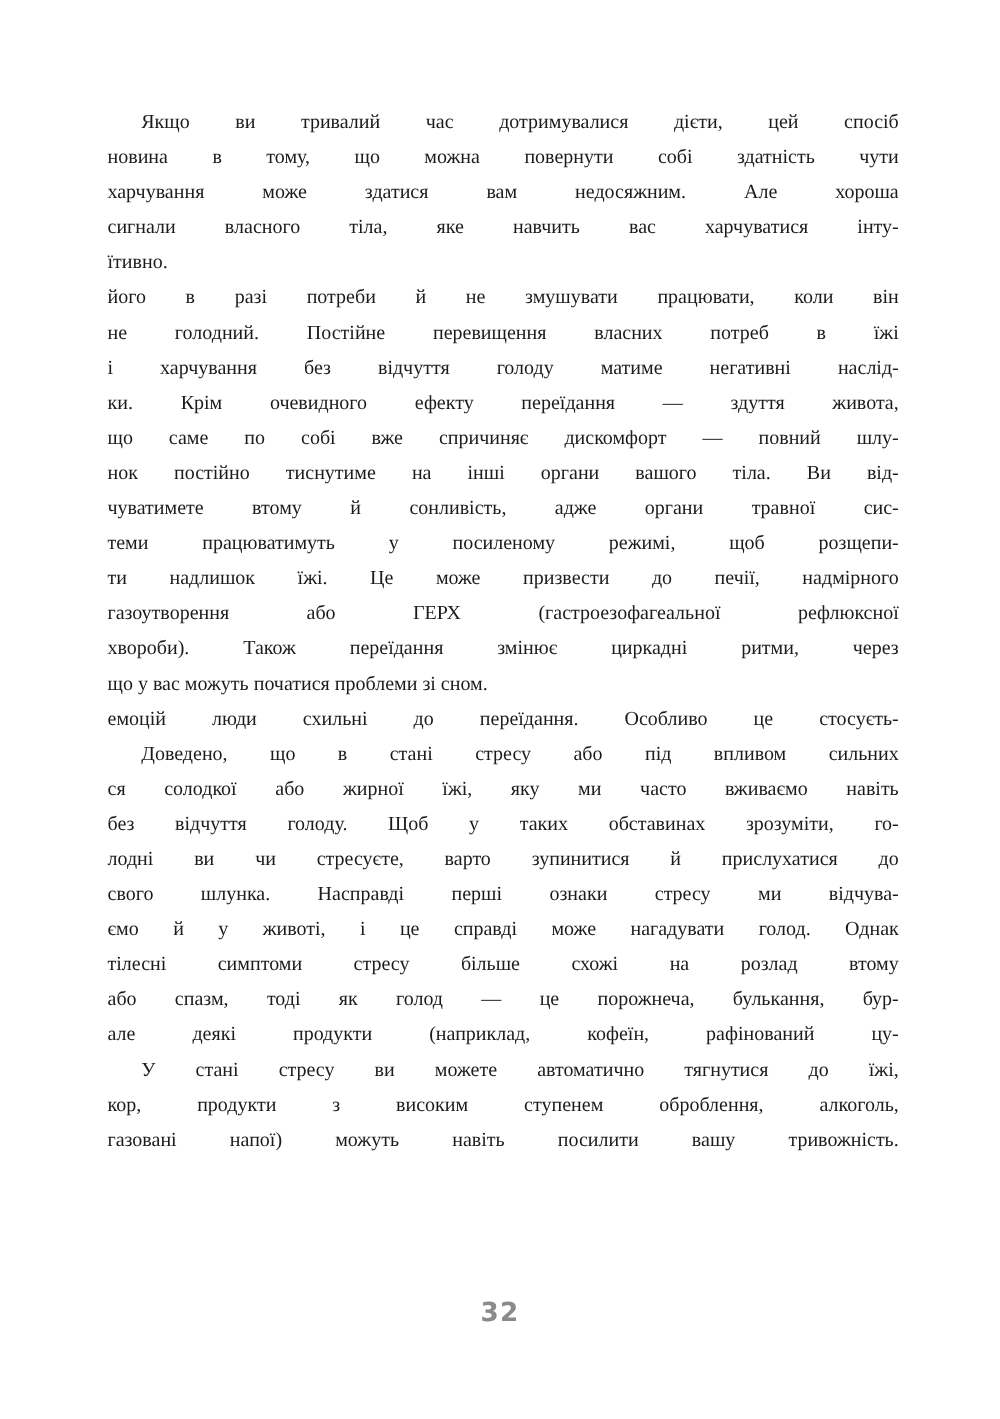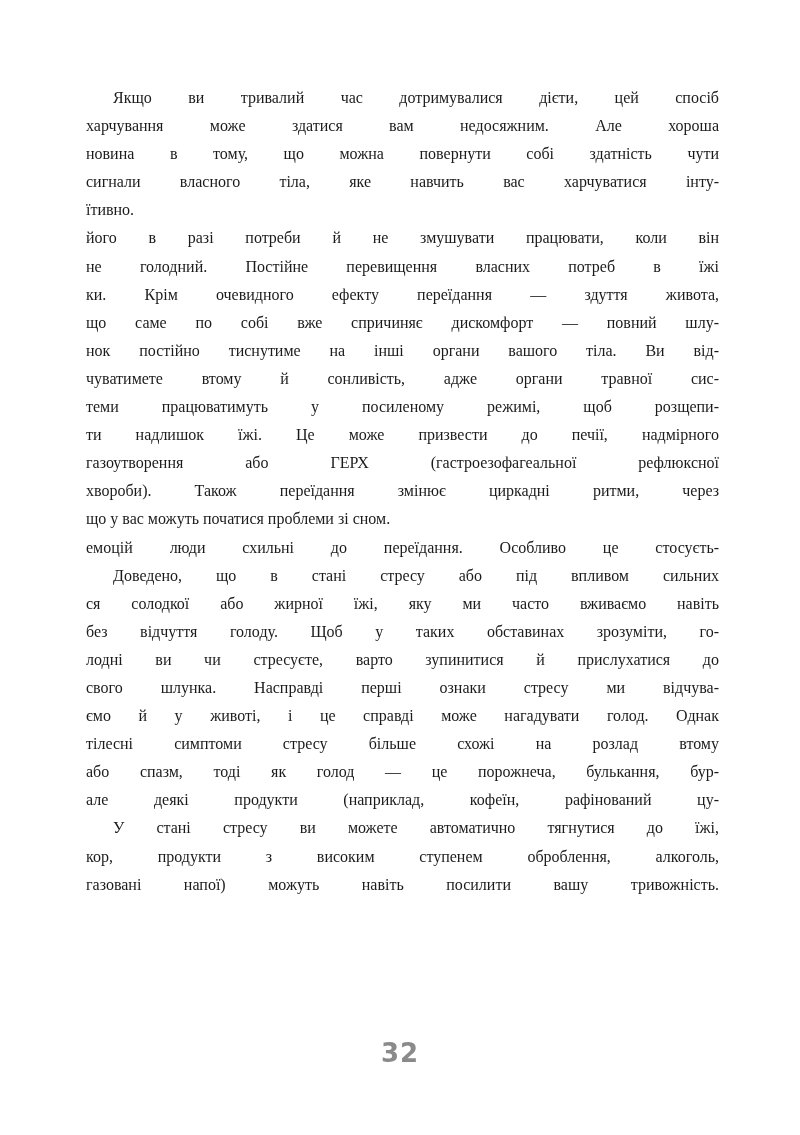--- a/index.html
+++ b/index.html
@@ -40,41 +40,42 @@
       padding-left: 27px;
     }
     .page-number {
       position: absolute;
       left: 0;
       width: 800px;
       top: 1038px;
       text-align: center;
       font-family: "DejaVu Sans", "Liberation Sans", sans-serif;
       font-weight: bold;
-      font-size: 26px;
+      font-size: 21px;
       color: #8a8a8a;
       letter-spacing: 1px;
     }
   </style>
 </head>
 <body>
 
 <div class="page">
 
   <p class="para">
     <span class="line indent">Якщо ви тривалий час дотримувалися дієти, цей спосіб</span>
+    <span class="line">новина в тому, що можна повернути собі здатність чути</span>
     <span class="line">харчування може здатися вам недосяжним. Але хороша</span>
-    <span class="line">новина в тому, що можна повернути собі здатність чути</span>
     <span class="line">сигнали власного тіла, яке навчить вас харчуватися інту-</span>
     <span class="line last">їтивно.</span>
   </p>
 
   <p class="para">
     <span class="line">його в разі потреби й не змушувати працювати, коли він</span>
     <span class="line">не голодний. Постійне перевищення власних потреб в їжі</span>
+    <span class="line">і харчування без відчуття голоду матиме негативні наслід-</span>
     <span class="line">ки. Крім очевидного ефекту переїдання — здуття живота,</span>
     <span class="line">що саме по собі вже спричиняє дискомфорт — повний шлу-</span>
     <span class="line">нок постійно тиснутиме на інші органи вашого тіла. Ви від-</span>
     <span class="line">чуватимете втому й сонливість, адже органи травної сис-</span>
     <span class="line">теми працюватимуть у посиленому режимі, щоб розщепи-</span>
     <span class="line">ти надлишок їжі. Це може призвести до печії, надмірного</span>
     <span class="line">газоутворення або ГЕРХ (гастроезофагеальної рефлюксної</span>
     <span class="line">хвороби). Також переїдання змінює циркадні ритми, через</span>
     <span class="line last">що у вас можуть початися проблеми зі сном.</span>
   </p>

